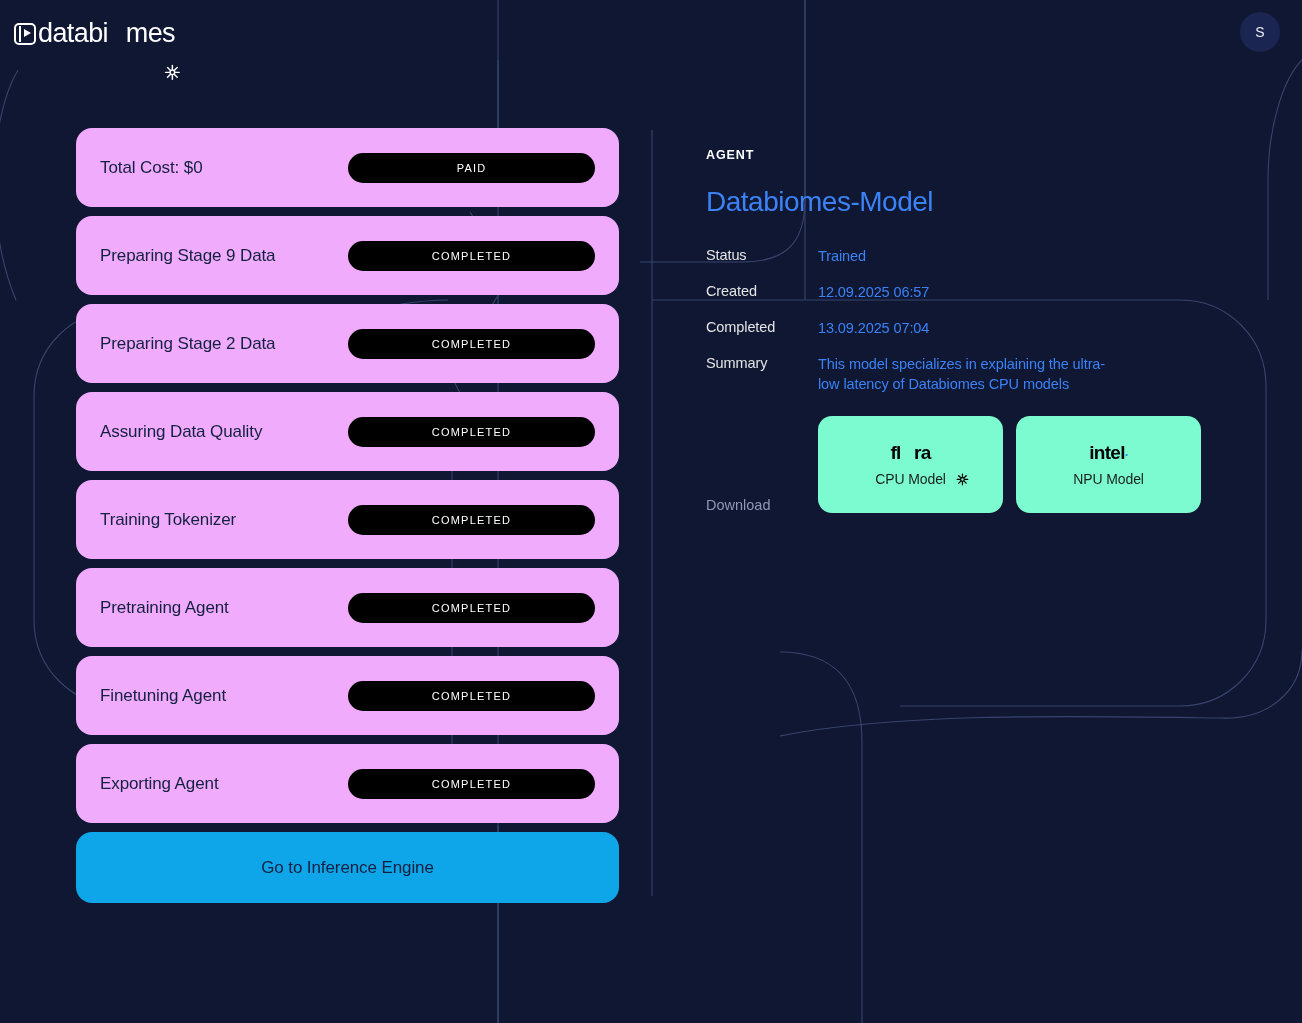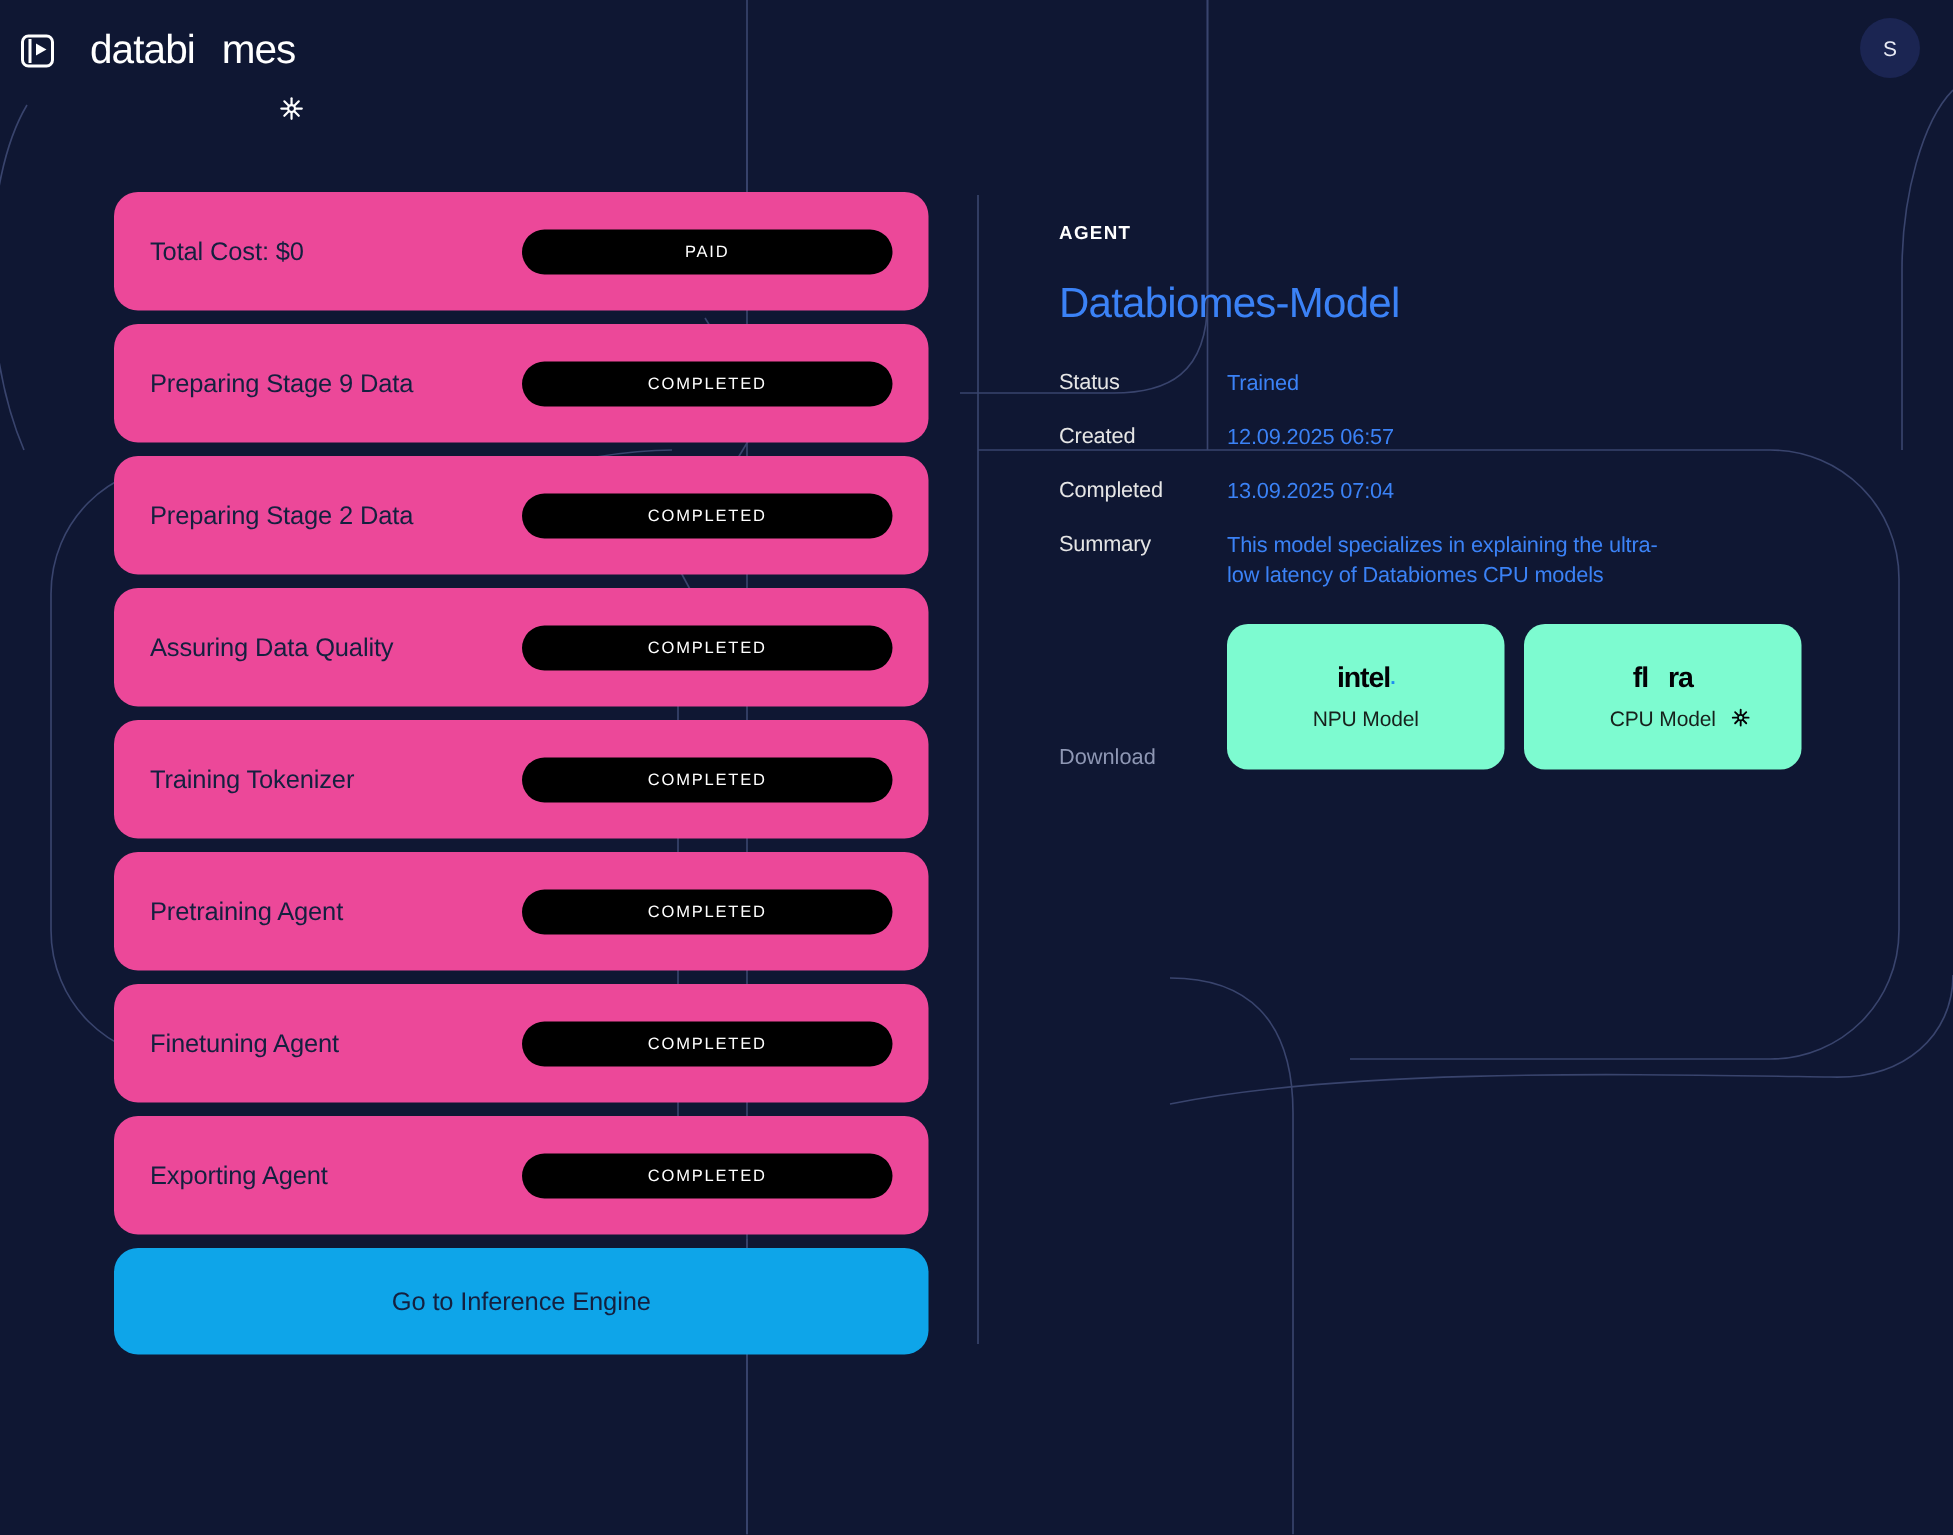--- a/index.html
+++ b/index.html
@@ -36,21 +36,21 @@
     height: 64px;
     z-index: 5;
   }
 
   .brand {
     position: absolute;
     left: 14px;
     top: 18px;
     display: flex;
     align-items: center;
-    gap: 24px;
+    gap: 2px;
   }
 
   .brand-mark {
     width: 22px;
     height: 22px;
     border: 2px solid #ffffff;
     border-radius: 5px;
     position: relative;
     flex: none;
   }
@@ -109,21 +109,21 @@
   .pipeline {
     position: absolute;
     left: 76px;
     top: 128px;
     width: 543px;
     z-index: 3;
   }
 
   .stage-card {
     height: 79px;
-    background: #ec4899;
+    background: #f0abfc;
     border-radius: 16px;
     margin-bottom: 9px;
     display: flex;
     align-items: center;
     padding: 0 24px;
     position: relative;
   }
 
   .stage-label {
     font-size: 17px;
@@ -380,41 +380,41 @@
 
   <div class="meta-row">
     <div class="meta-key">Summary</div>
     <div class="meta-val">This model specializes in explaining the ultra-low latency of Databiomes CPU models</div>
   </div>
 
   <div class="download-row">
     <div class="download-key">Download</div>
 
     <div class="dl-buttons">
-      <div class="dl-btn">
-        <div class="dl-logo">
-          <span>intel</span>
-          <span class="intel-dot" style="font-size:13px;position:relative;top:-2px;">.</span>
-        </div>
-        <div class="dl-caption">NPU Model</div>
-      </div>
-
       <div class="dl-btn">
         <div class="dl-logo">
           <span>fl</span>
           <span class="flake-dark">
             <svg viewBox="0 0 24 24" width="100%" height="100%" aria-hidden="true">
               <g stroke="#020205" stroke-width="2.3" stroke-linecap="round">
                 <line x1="12" y1="2.2" x2="12" y2="21.8"></line>
                 <line x1="2.2" y1="12" x2="21.8" y2="12"></line>
                 <line x1="5.1" y1="5.1" x2="18.9" y2="18.9"></line>
                 <line x1="18.9" y1="5.1" x2="5.1" y2="18.9"></line>
               </g>
               <circle cx="12" cy="12" r="3.4" fill="#7dfbd0" stroke="#020205" stroke-width="2.1"></circle>
             </svg>
           </span>
           <span>ra</span>
         </div>
         <div class="dl-caption">CPU Model</div>
       </div>
+
+      <div class="dl-btn">
+        <div class="dl-logo">
+          <span>intel</span>
+          <span class="intel-dot" style="font-size:13px;position:relative;top:-2px;">.</span>
+        </div>
+        <div class="dl-caption">NPU Model</div>
+      </div>
     </div>
   </div>
 </div>
 
 </body></html>

